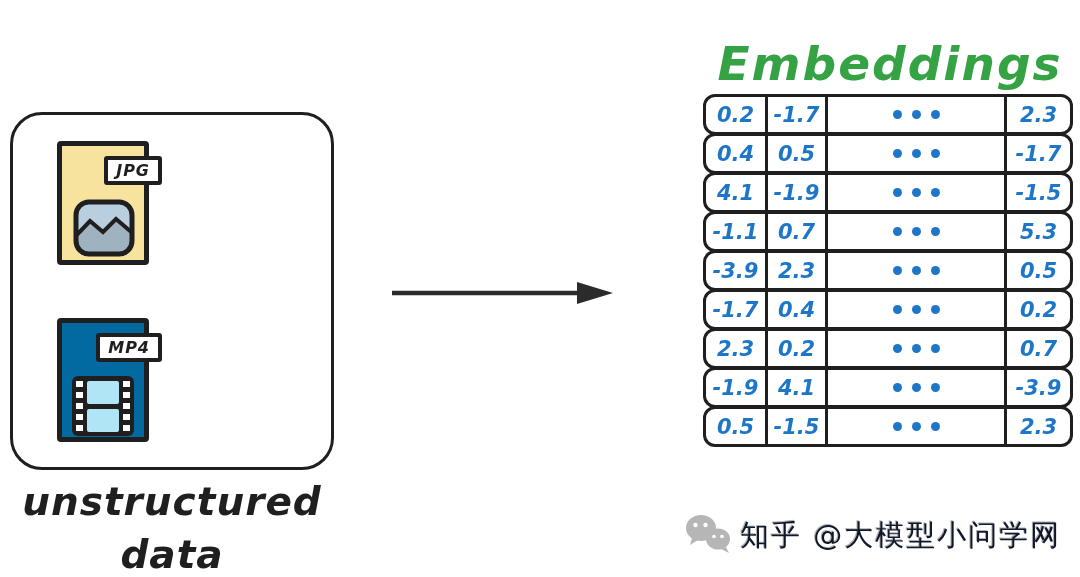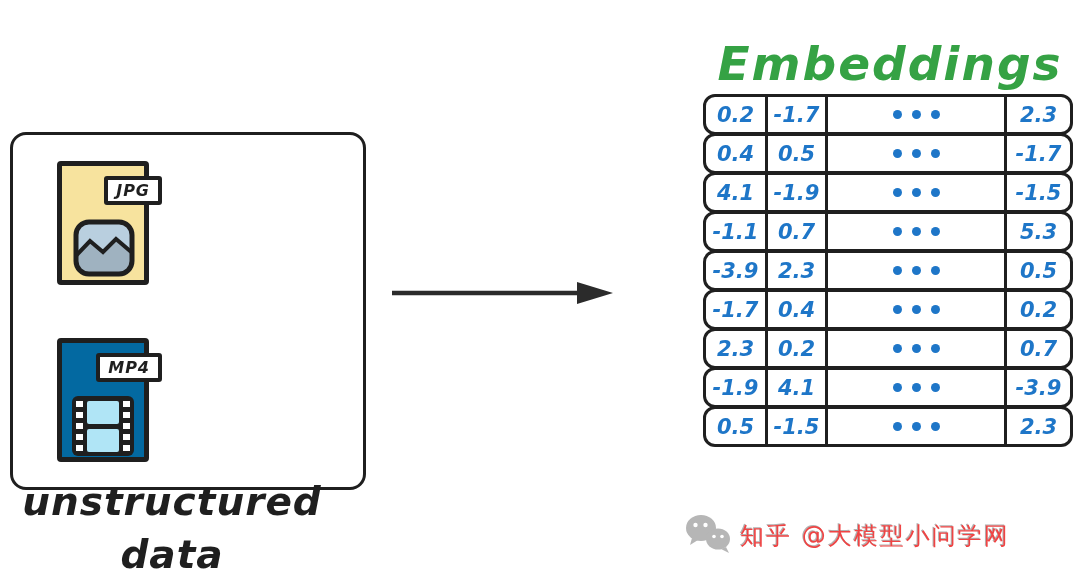--- a/index.html
+++ b/index.html
@@ -4,22 +4,22 @@
 <style>
   * { margin:0; padding:0; box-sizing:border-box; }
   html,body { background:#ffffff; }
   .canvas {
     position:relative; width:1080px; height:577px; overflow:hidden;
     background:#ffffff; font-family:"DejaVu Sans", sans-serif;
   }
 
   
   .srcbox {
-    position:absolute; left:10px; top:112px; width:356px; height:358px;
-    background:#ffffff; border:3px solid #1f1f1f; border-radius:16px;margin-top:20px;
+    position:absolute; left:10px; top:112px; width:324px; height:358px;
+    background:#ffffff; border:3px solid #1f1f1f; border-radius:32px;
   }
   .filecard {
     position:absolute; width:92px; height:124px;
     border:5px solid #1f1f1f; border-radius:4px;
   }
   .filecard.jpg { left:44px;  top:26px;  background:#f7e39e; }
   .filecard.doc { left:186px; top:25px;  background:#a8d9f2; }
   .filecard.mp4 { left:44px;  top:203px; background:#0369a1; }
   .filecard.mp3 { left:186px; top:202px; background:#f5bd9a; }
   .filetag {
@@ -70,21 +70,21 @@
   .c3 { flex:1;    border-right:3px solid #1f1f1f; gap:10px; }
   .c4 { width:63px; }
   .c3 i { display:block; width:9px; height:9px; border-radius:50%; background:#1e76c8; }
 
   
   .watermark {
     position:absolute; left:684px; top:506px; height:60px;
     display:flex; align-items:center; gap:8px;
   }
   .wm-text {
-    font-size:24px; letter-spacing:2px; color:#ef4444;
+    font-size:29px; letter-spacing:2px; color:#0f172a;
     text-shadow:-1px -1px 0 #b2b2b2, 1px 1px 0 #ffffff;
     white-space:nowrap;
   }
 </style>
 </head>
 <body>
 
 <div class="canvas">
 
   <div class="title">Embeddings</div>

